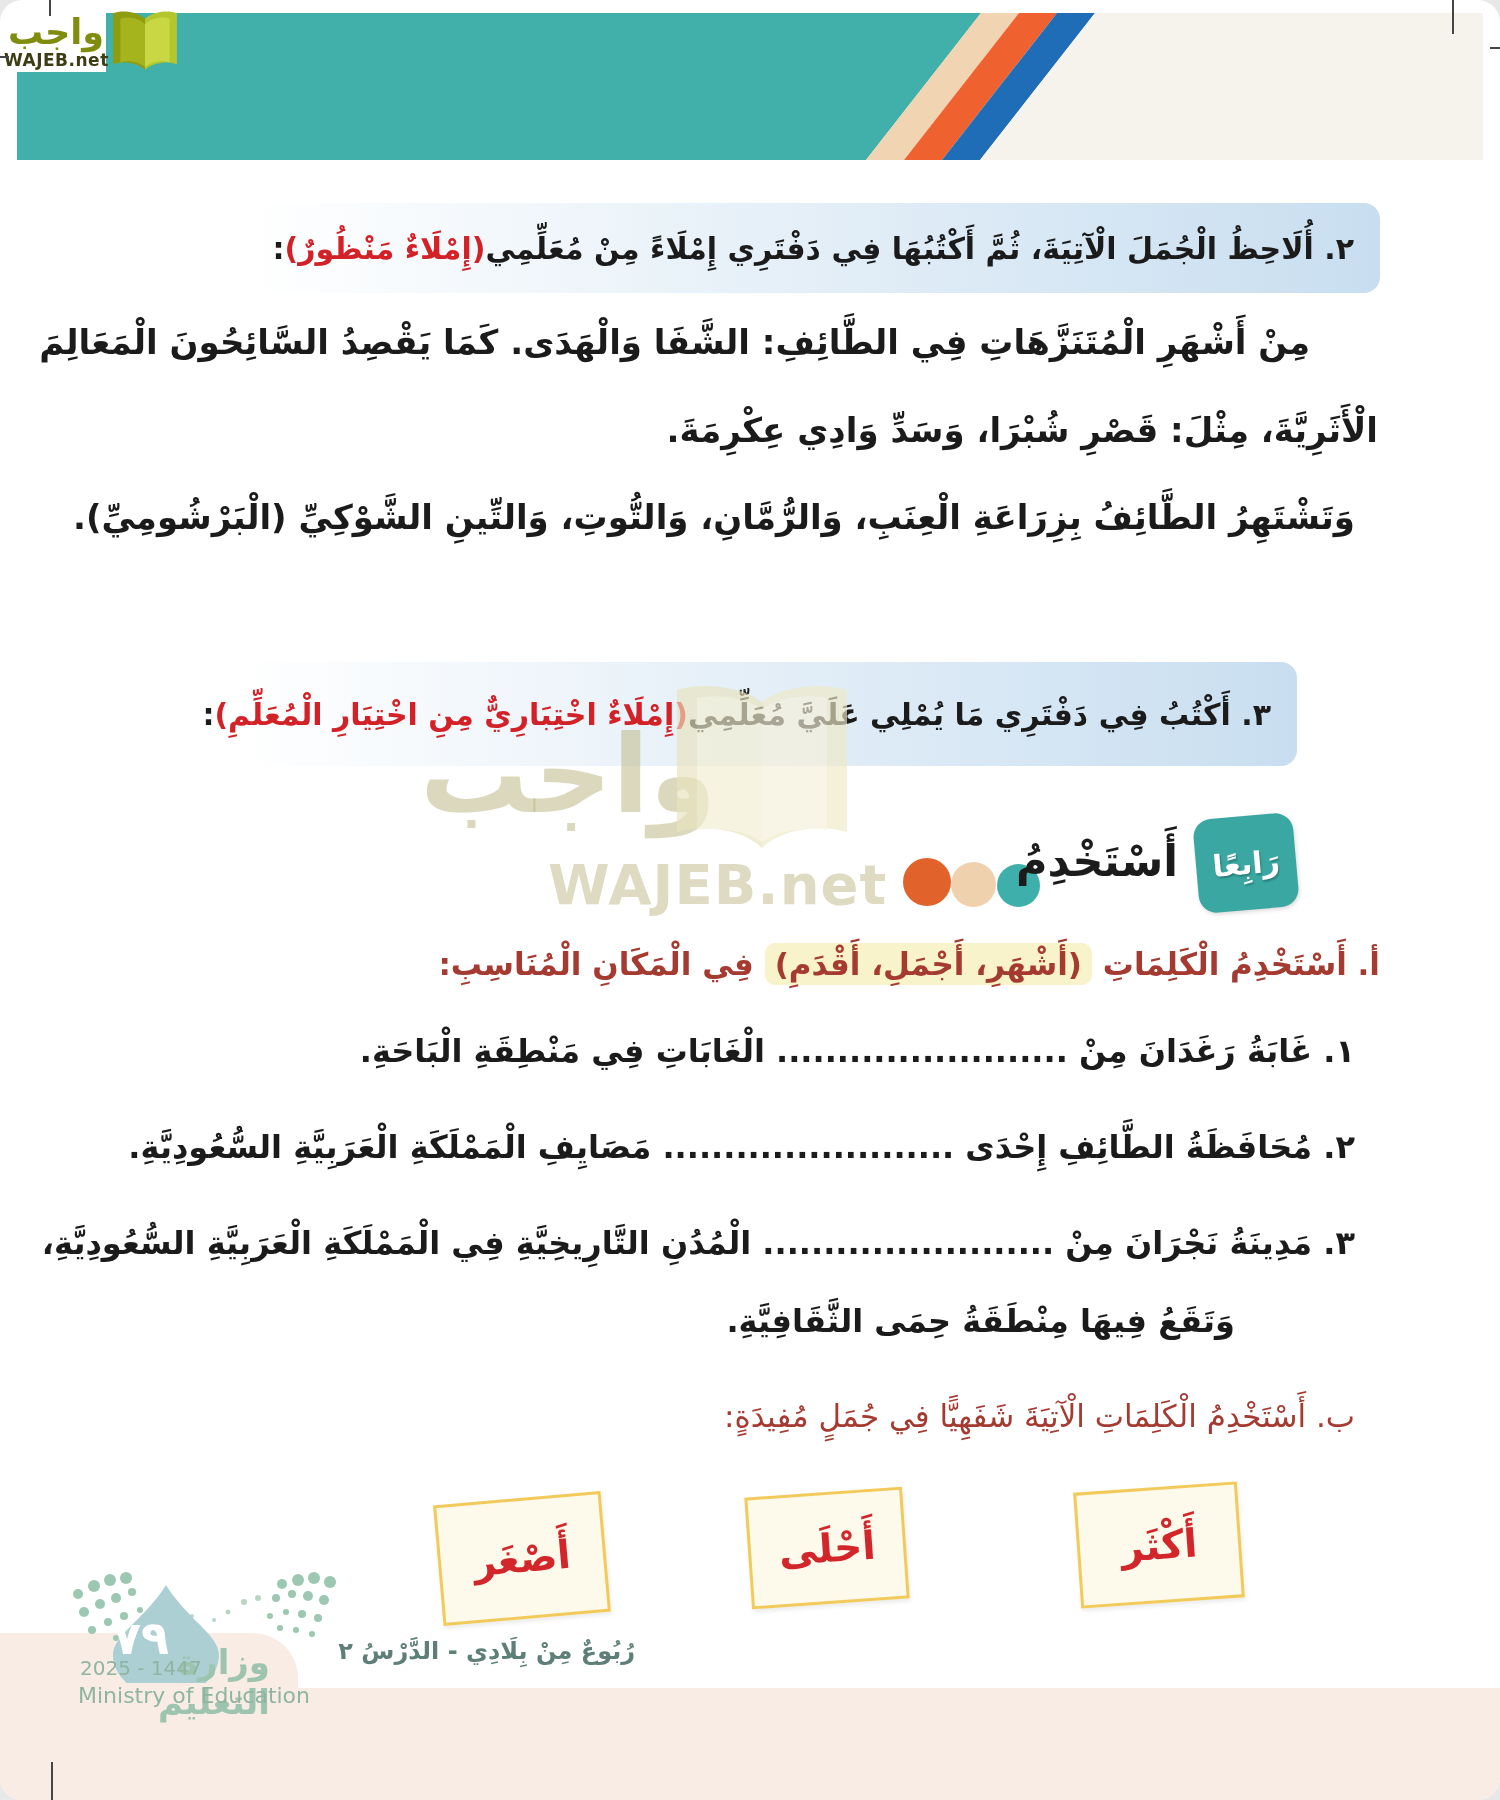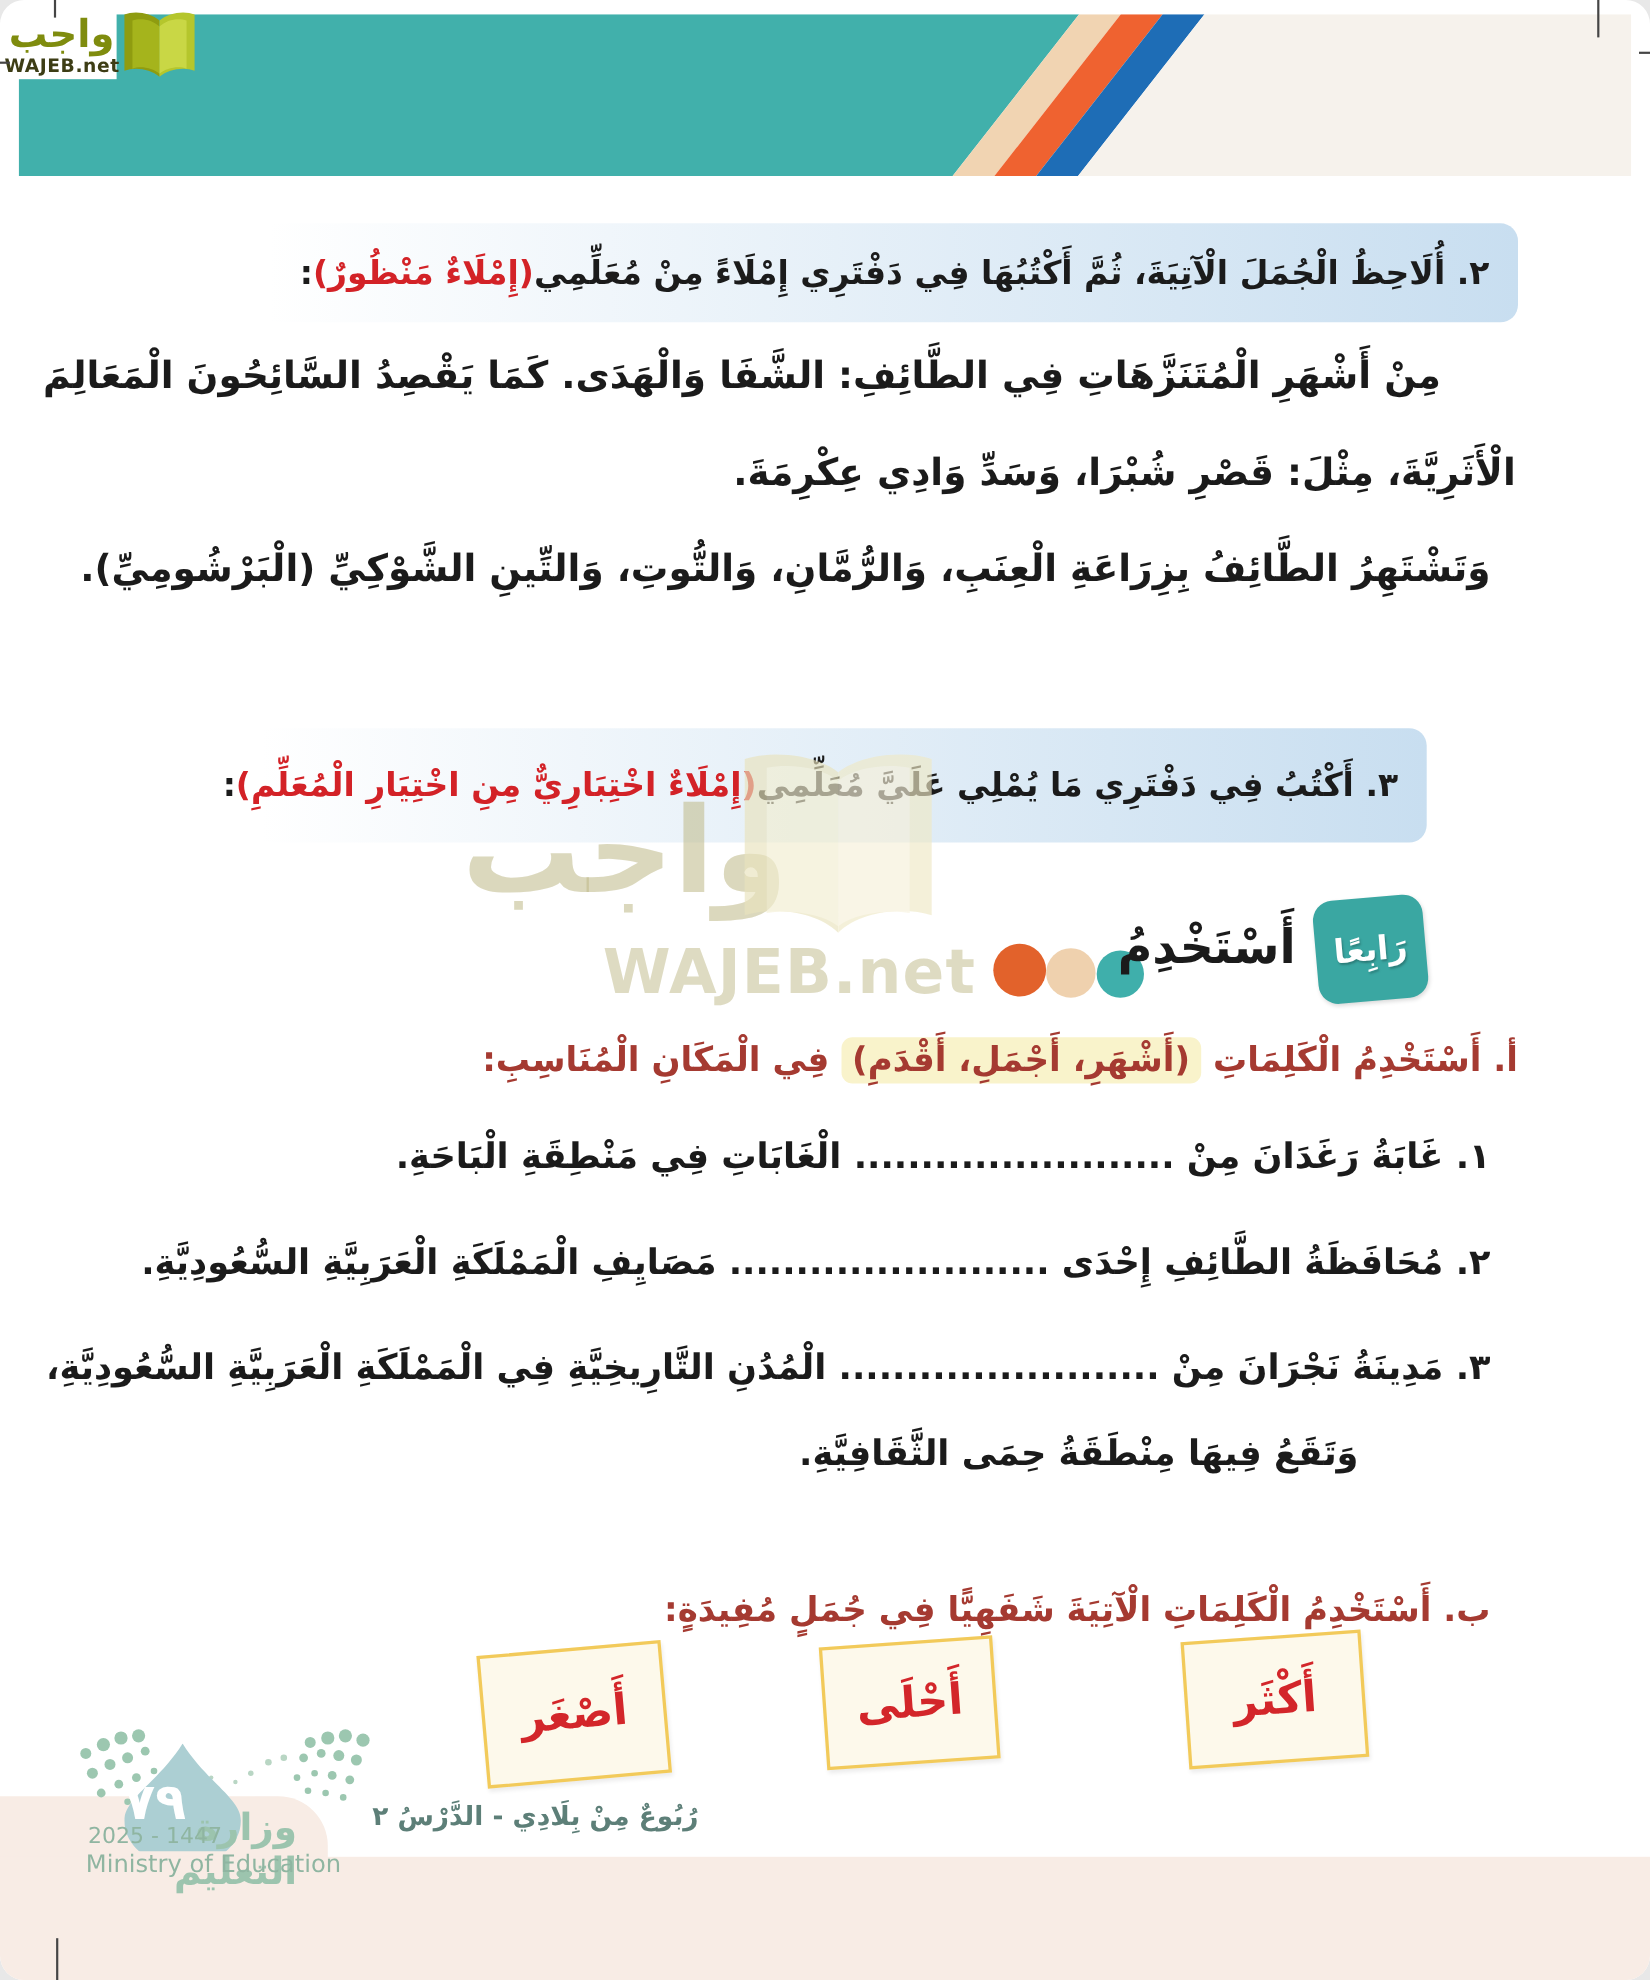--- a/index.html
+++ b/index.html
@@ -50,21 +50,21 @@
   .maroon{color:#a53a31;}
   .pa-heading{right:120px;top:946px;font-size:31px;font-weight:bold;}
   .hl{background:#f9f3cb;border-radius:10px;padding:3px 10px;}
   .item{font-size:32px;font-weight:bold;color:#1b1b1b;}
   .item1{right:145px;top:1032px;}
   .item2{right:145px;top:1128px;}
   .item3{right:145px;top:1224px;}
   .item3b{right:265px;top:1302px;}
 
   
-  .pb-heading{right:145px;top:1398px;font-size:31px;font-weight:bold;margin-top:48px;}
+  .pb-heading{right:145px;top:1398px;font-size:31px;font-weight:normal;}
   .card{background:#fdf9eb;border:3px solid #f2ca5a;display:flex;align-items:center;justify-content:center;
     font-size:39px;font-weight:bold;color:#d3262a;box-shadow:1px 3px 4px rgba(0,0,0,0.08);}
   .card-akthar{left:1077px;top:1487px;width:158px;height:110px;transform:rotate(-4deg);}
   .card-ahla{left:748px;top:1492px;width:152px;height:106px;transform:rotate(-4deg);}
   .card-asghar{left:438px;top:1498px;width:162px;height:115px;transform:rotate(-5deg);}
 
   
   .pink-band{left:0;top:1688px;width:1500px;height:112px;background:#f8ece5;}
   .pink-bump{left:0;top:1633px;width:298px;height:60px;background:#f8ece5;border-top-right-radius:45px;}
   .ministry-dots{left:68px;top:1570px;width:272px;height:98px;}

